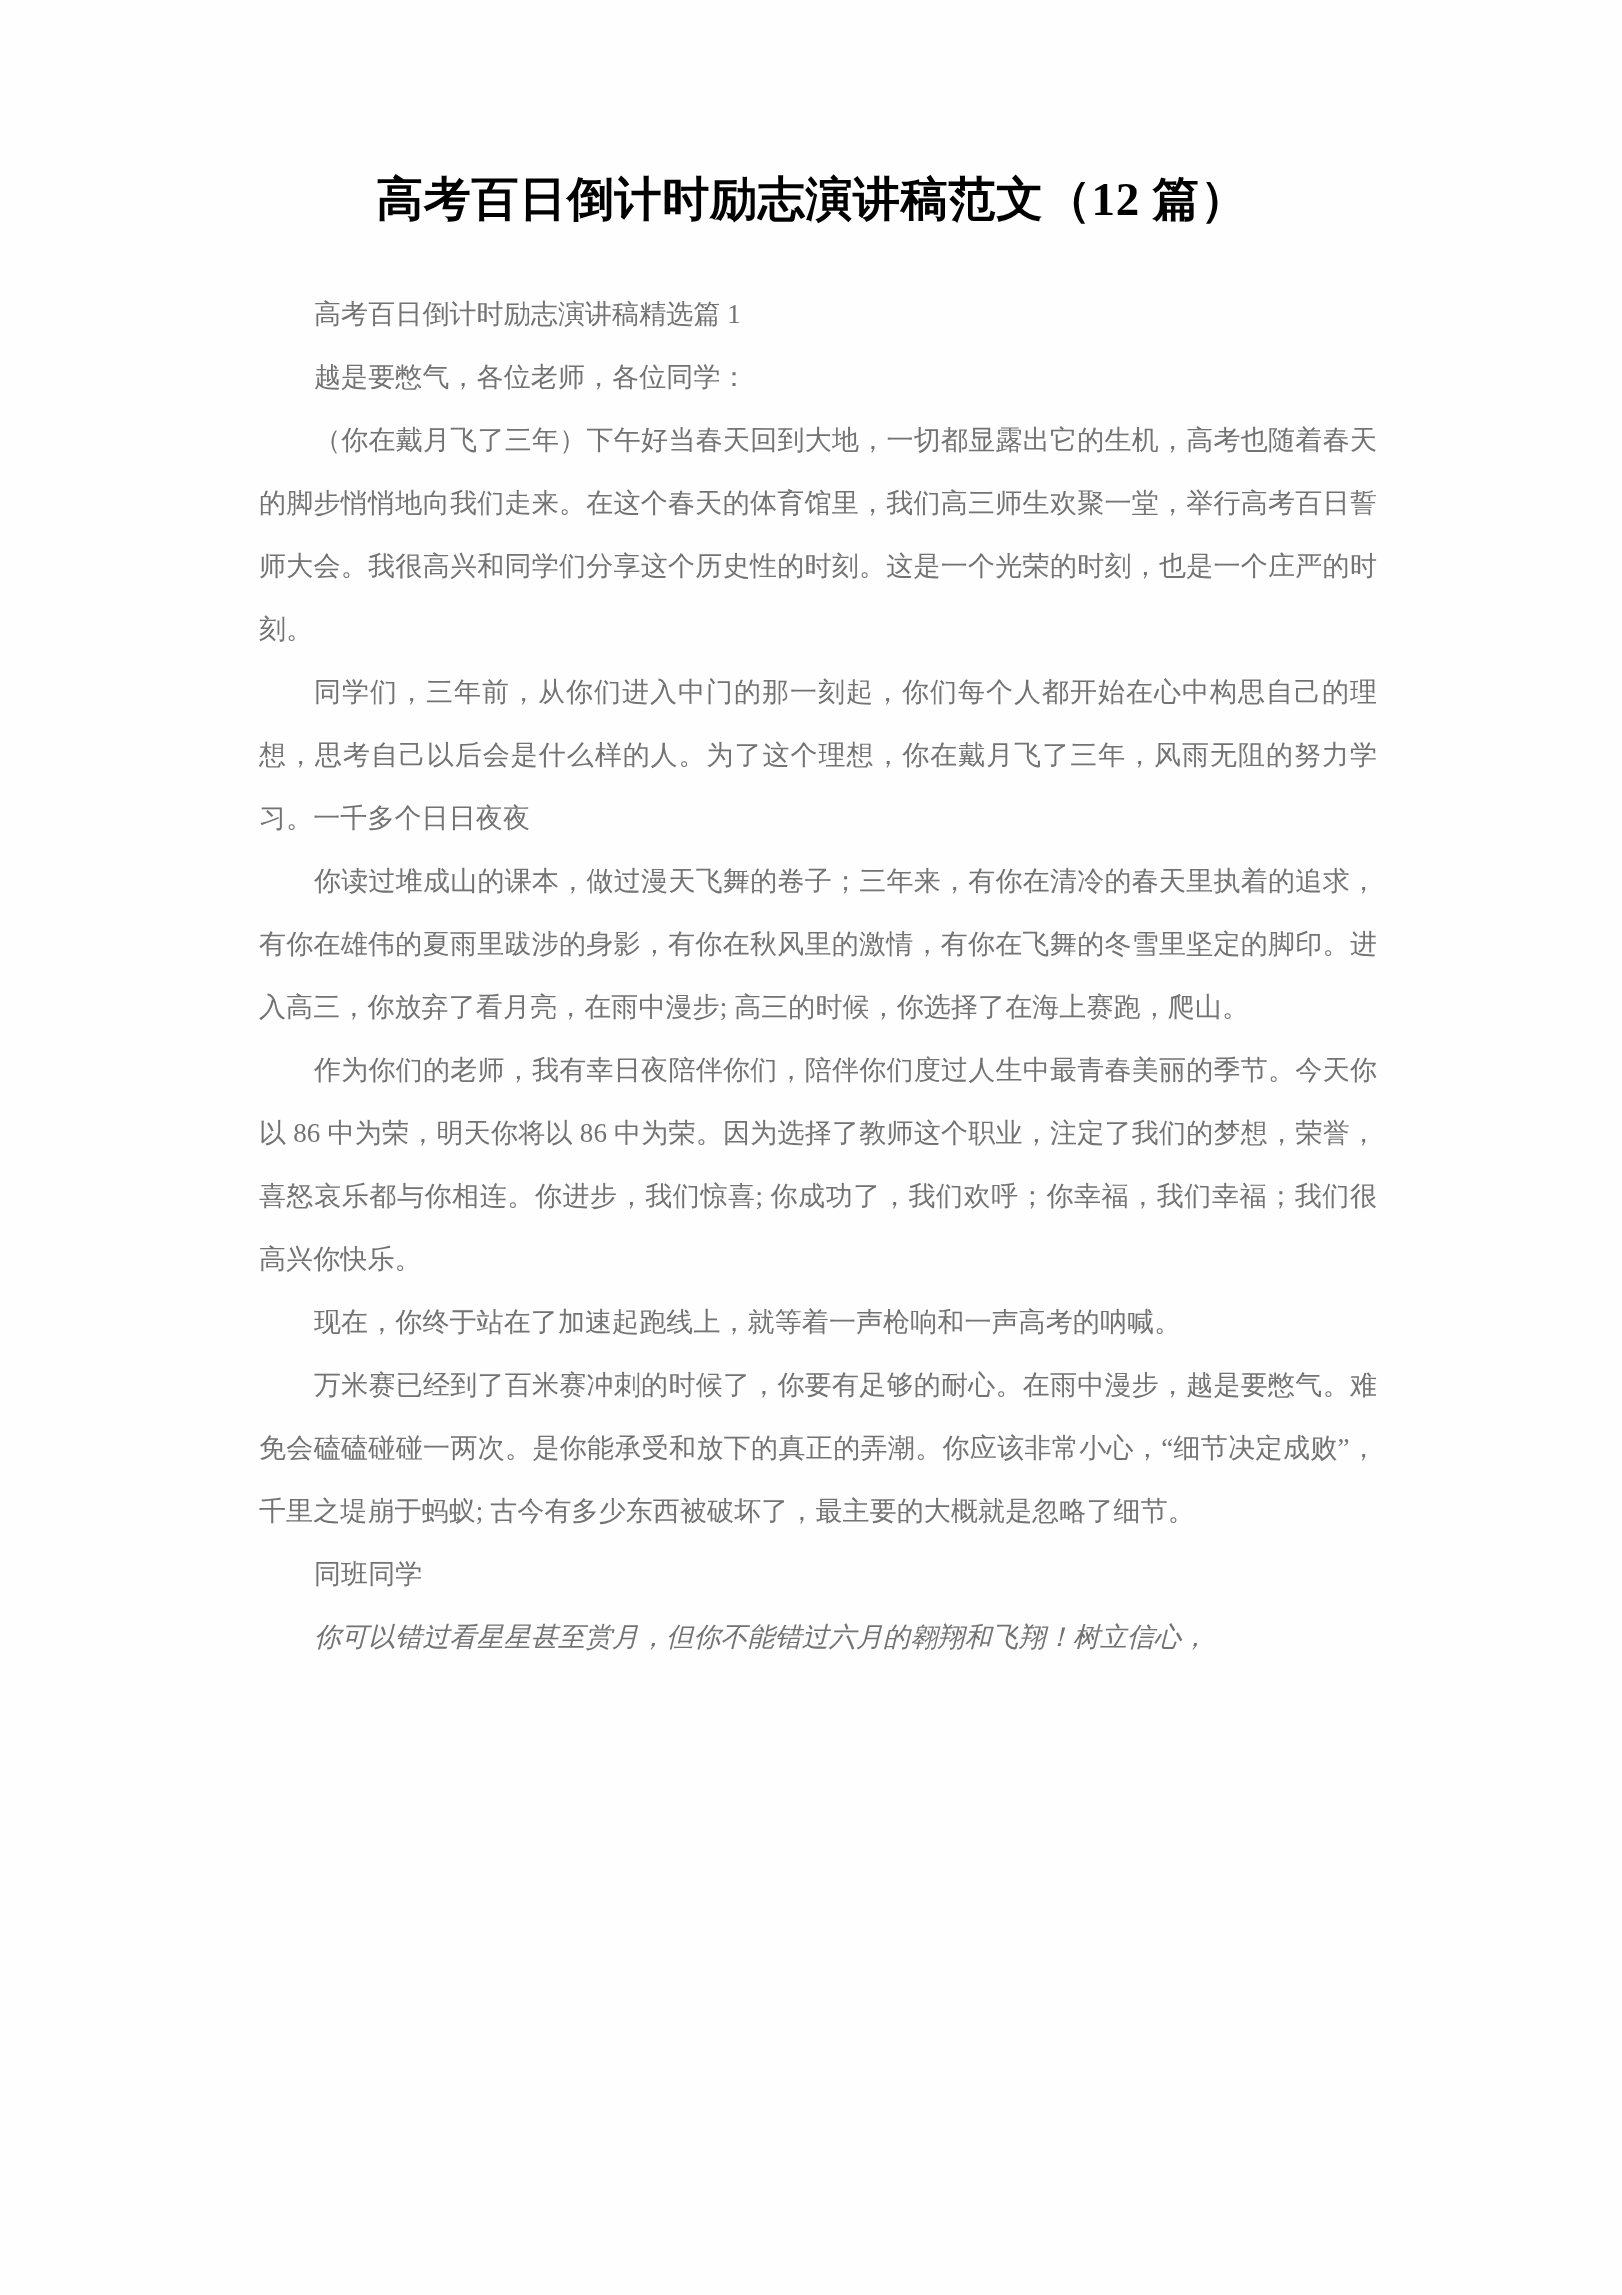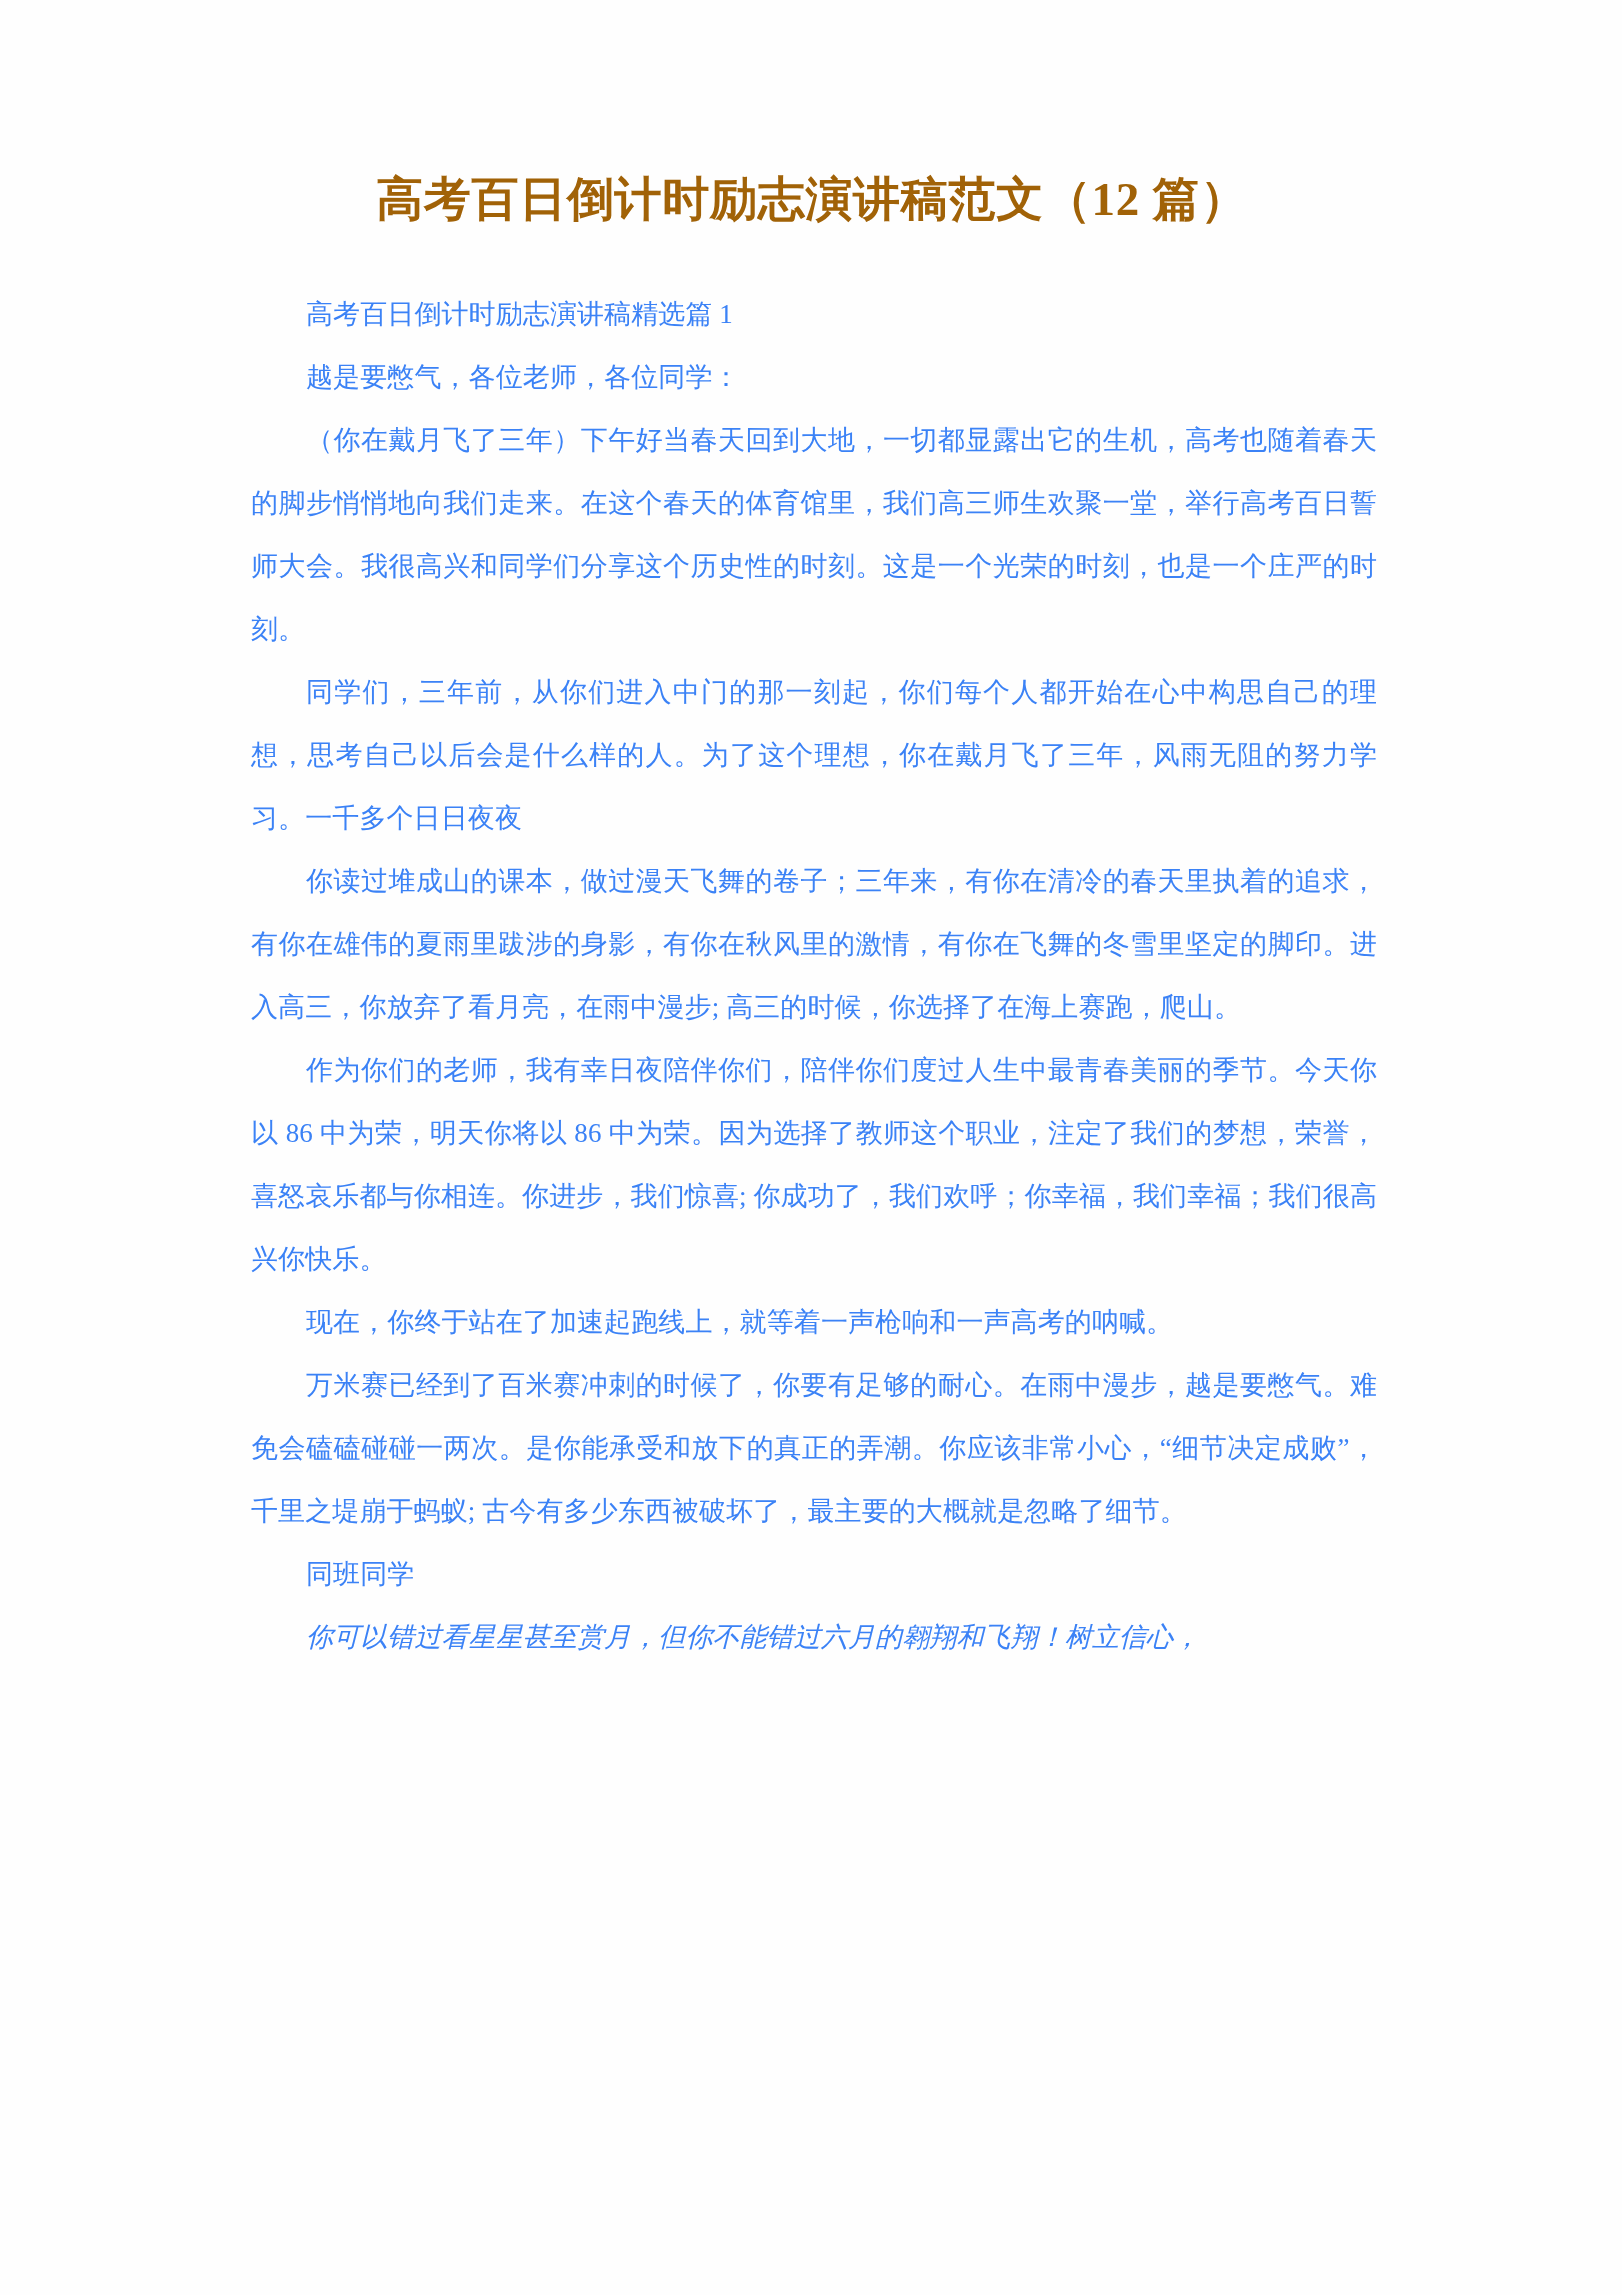--- a/index.html
+++ b/index.html
@@ -19,36 +19,36 @@
     position: absolute;
     left: 247px;
     top: 0;
     width: 1130px;
   }
   .doc-title {
     font-family: "Liberation Serif", "DejaVu Serif", serif;
     font-weight: bold;
     font-size: 47px;
     line-height: 1.2;
-    color: #a16207;
+    color: #000000;
     text-align: center;
     margin: 0;
     padding-top: 171px;
     letter-spacing: 0.7px;
     white-space: nowrap;
   }
   .body-block {
     margin-top: 56px;
   }
   p.para {
     font-family: "Liberation Serif", "DejaVu Serif", serif;
     font-size: 27px;
     line-height: 63px;
-    color: #3b82f6;
-    margin: 0 0 0 4px;
+    color: #737373;
+    margin: 0 0 0 12px;
     text-align: justify;
     text-justify: inter-character;
     text-indent: 55px;
     word-break: break-all;
     letter-spacing: 0.1px;
   }
   
   .clip-bottom {
     max-height: 65px;
     overflow: hidden;

